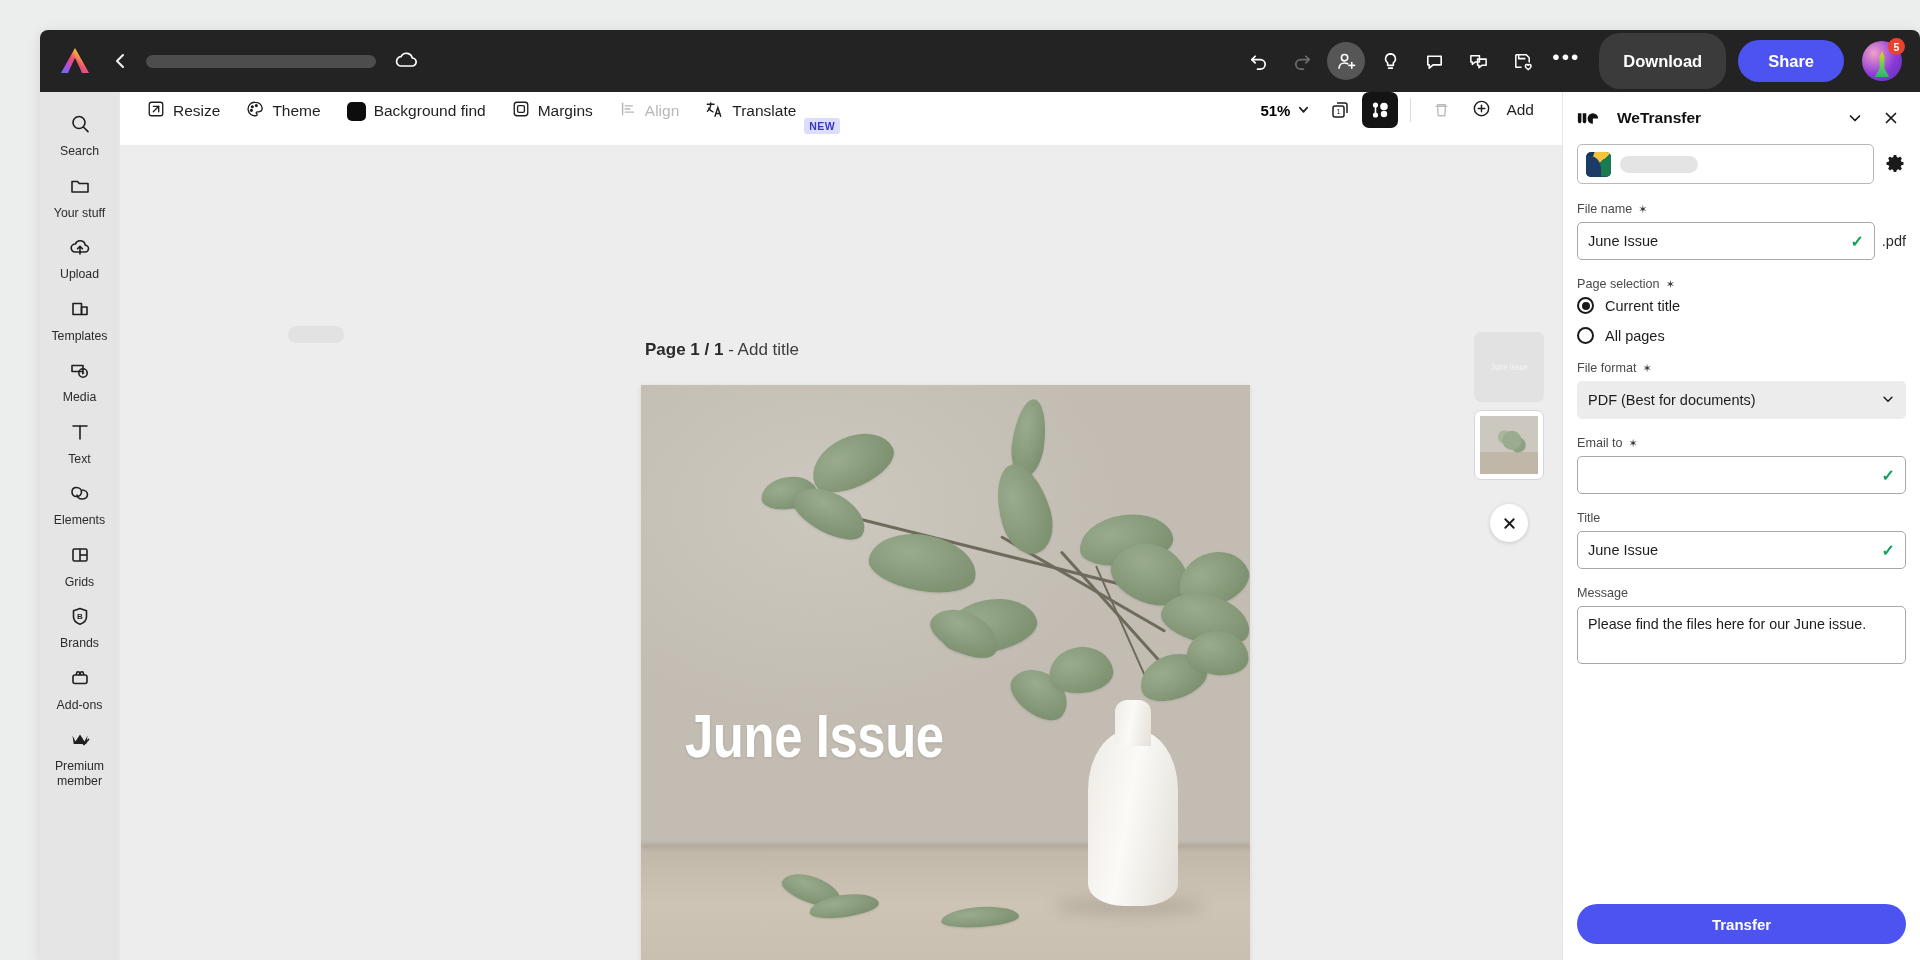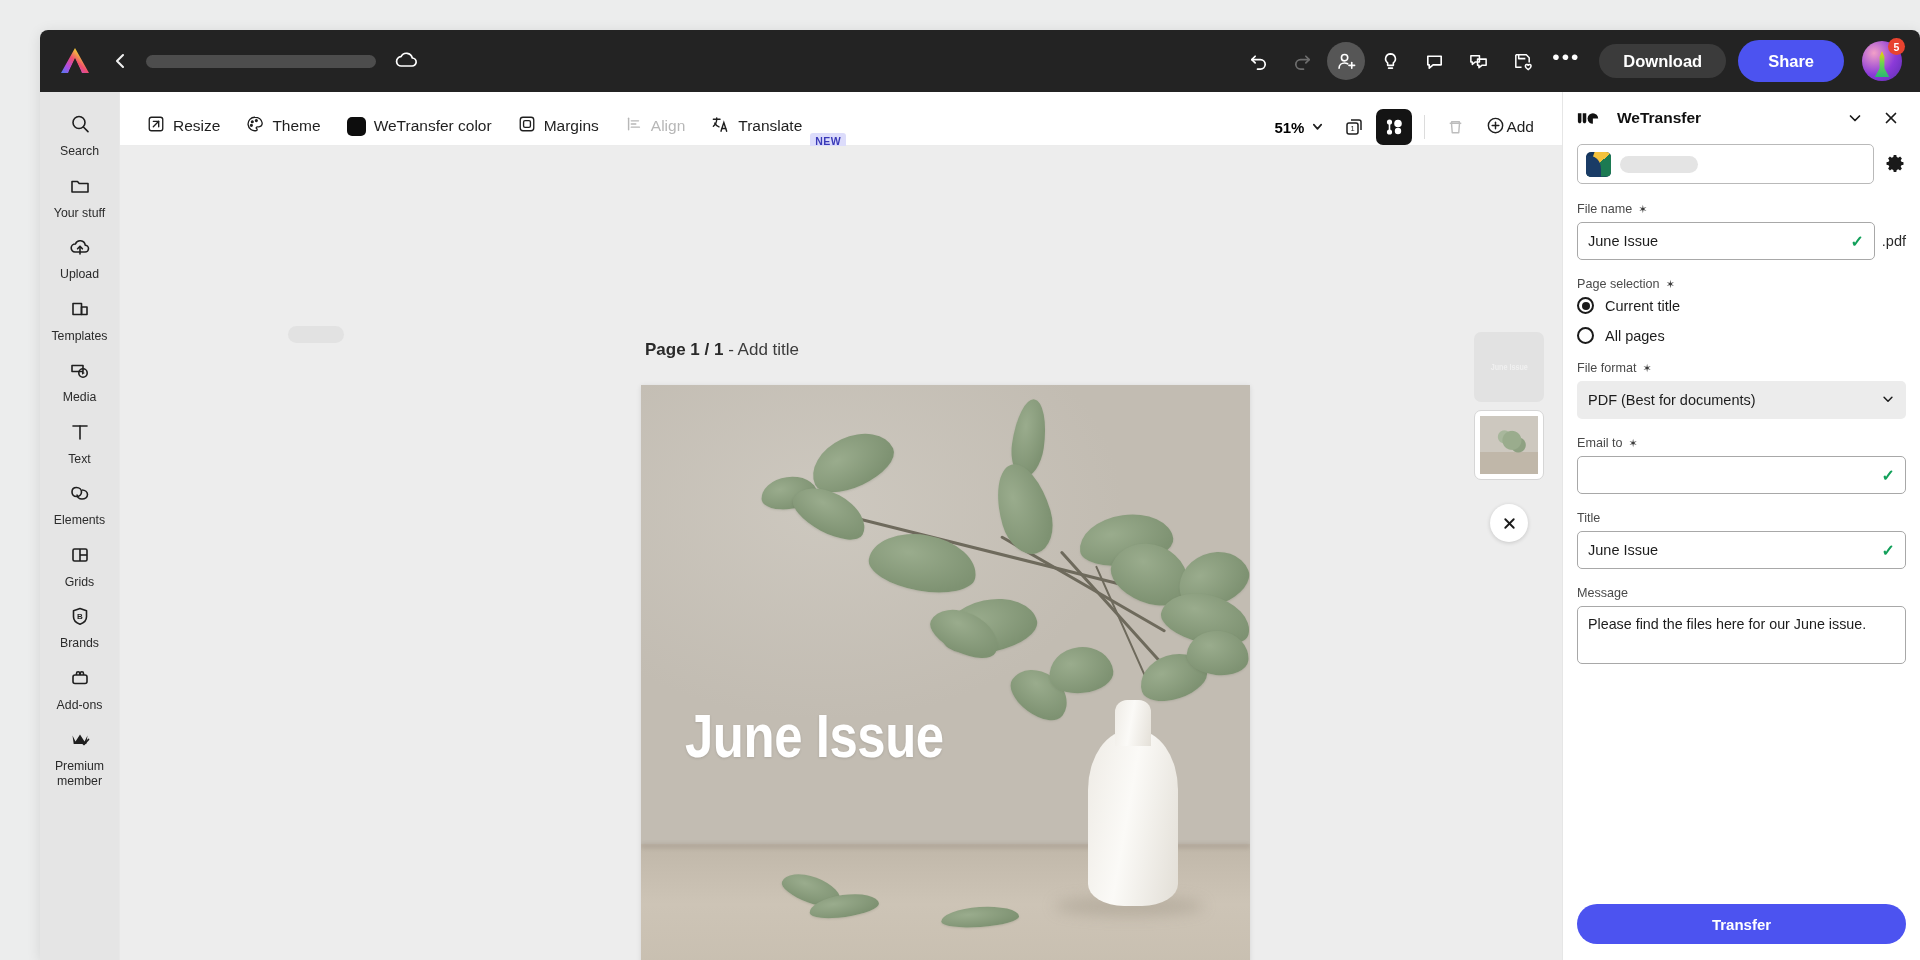--- a/index.html
+++ b/index.html
@@ -42,21 +42,21 @@
   .tb-icon {
     width: 38px; height: 38px; border-radius: 50%;
     display: flex; align-items: center; justify-content: center;
     color: #ffffff; cursor: pointer;
   }
   .tb-icon.dim { color: #6d6d6d; }
   .tb-icon.active { background: #565656; }
   .dots { letter-spacing: 2px; font-size: 21px; line-height: 10px; padding-bottom: 9px; }
   .btn-download {
     background: #3b3b3b; color: #fff; border: none;
-    height: 34px; padding: 0 24px; border-radius: 21px;
+    height: 56px; padding: 0 24px; border-radius: 21px;
     font-size: 16.5px; font-weight: bold; cursor: pointer;
     font-family: "Liberation Sans", sans-serif;
     margin-left: 8px;
   }
   .btn-share {
     background: #4c53f0; color: #fff; border: none;
     height: 42px; padding: 0 30px; border-radius: 21px;
     font-size: 16.5px; font-weight: bold; cursor: pointer;
     font-family: "Liberation Sans", sans-serif;
     margin-left: 6px;
@@ -91,21 +91,21 @@
   }
   .rail-item {
     width: 76px; padding: 9px 0 7px; display: flex; flex-direction: column;
     align-items: center; gap: 5px; cursor: pointer; color: #1f1f1f;
   }
   .rail-label { font-size: 12.3px; color: #2b2b2b; text-align: center; line-height: 1.18; }
 
   
   .center { flex: 1; display: flex; flex-direction: column; min-width: 0; background: #ededed; }
   .toolbar {
-    height: 54px; background: #ffffff; display: flex; align-items: flex-end;
+    height: 54px; background: #ffffff; display: flex; align-items: flex-start;
     padding: 0 16px; gap: 4px; flex: 0 0 54px; border-bottom: 1px solid #ececec;
   }
   .tool {
     display: flex; align-items: center; gap: 8px;
     height: 38px; padding: 0 11px; border-radius: 6px; cursor: pointer;
     font-size: 15.5px; color: #1f1f1f; white-space: nowrap;
   }
   .tool.disabled { color: #b7b7b7; cursor: default; }
   .swatch-black { width: 19px; height: 19px; border-radius: 5px; background: #0d0d0d; }
   .badge-new {
@@ -118,21 +118,21 @@
     border-radius: 6px; cursor: pointer; font-size: 15px; font-weight: bold; color: #000000;
   }
   .tl-icon {
     width: 36px; height: 36px; border-radius: 7px; display: flex;
     align-items: center; justify-content: center; cursor: pointer; color: #1f1f1f;
   }
   .tl-icon.filled { background: #141414; color: #fff; }
   .tl-icon.dim { color: #bdbdbd; }
   .tl-sep { width: 1px; height: 24px; background: #dcdcdc; margin: 0 8px; }
   .add-btn {
-    display: flex; align-items: center; gap: 0; height: 36px; padding: 0 12px 0 8px;
+    display: flex; align-items: center; gap: 14px; height: 36px; padding: 0 12px 0 8px;
     border-radius: 6px; cursor: pointer; font-size: 15.5px; color: #1f1f1f;
   }
 
   
   .canvas-area { flex: 1; position: relative; background: #ededed; overflow: hidden; }
   .redact-pill {
     position: absolute; left: 168px; top: 180px;
     width: 56px; height: 17px; border-radius: 9px; background: #e2e2e2;
   }
   .page-label {
@@ -541,21 +541,21 @@
                 <circle cx="7" cy="7.5" r="1" fill="#1f1f1f"></circle>
                 <circle cx="11.5" cy="6.2" r="1" fill="#1f1f1f"></circle>
                 <circle cx="6" cy="11.5" r="1" fill="#1f1f1f"></circle>
               </svg>
           </span>
           <span>Theme</span>
         </div>
 
         <div class="tool">
           <span class="swatch-black"></span>
-          <span>WeTransfer color</span>
+          <span>Background find</span>
         </div>
 
         <div class="tool">
           <span>
             <svg width="18" height="18" viewBox="0 0 20 20" fill="none" stroke="#1f1f1f" stroke-width="1.5">
                 <rect x="2.5" y="2.5" width="15" height="15" rx="3"></rect>
                 <rect x="6.2" y="6.2" width="7.6" height="7.6" rx="1.6"></rect>
               </svg>
           </span>
           <span>Margins</span>

